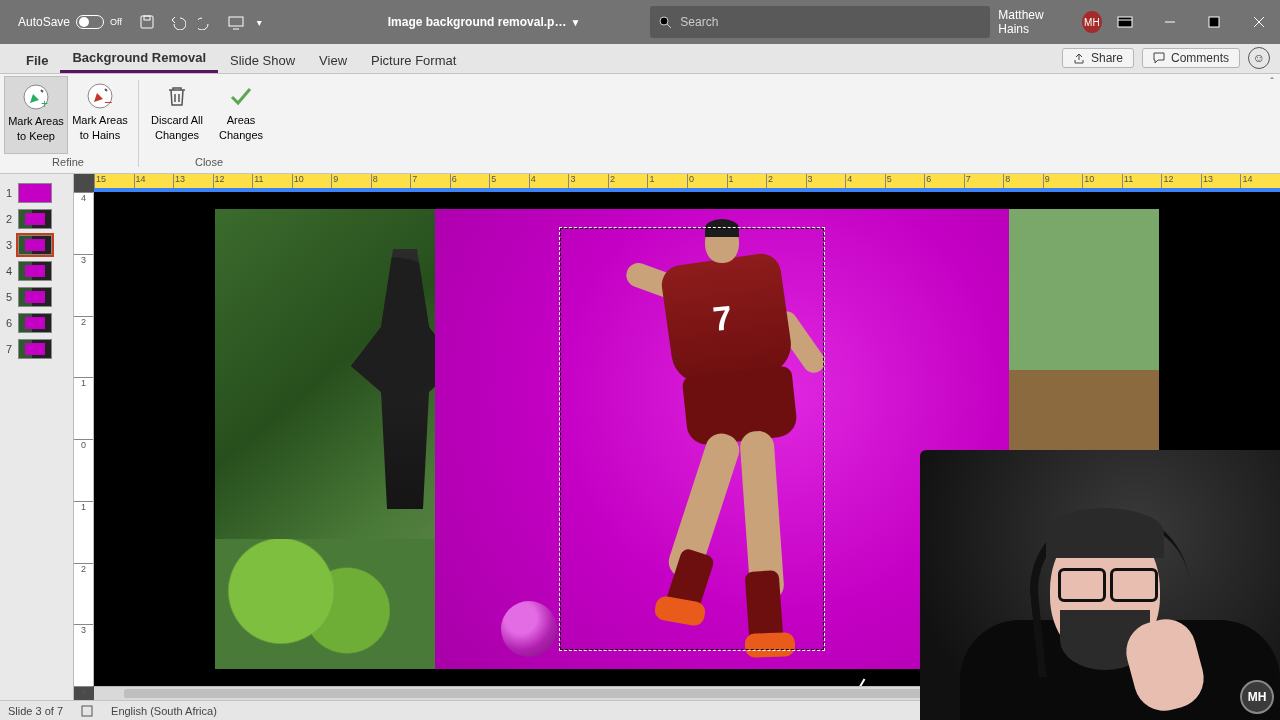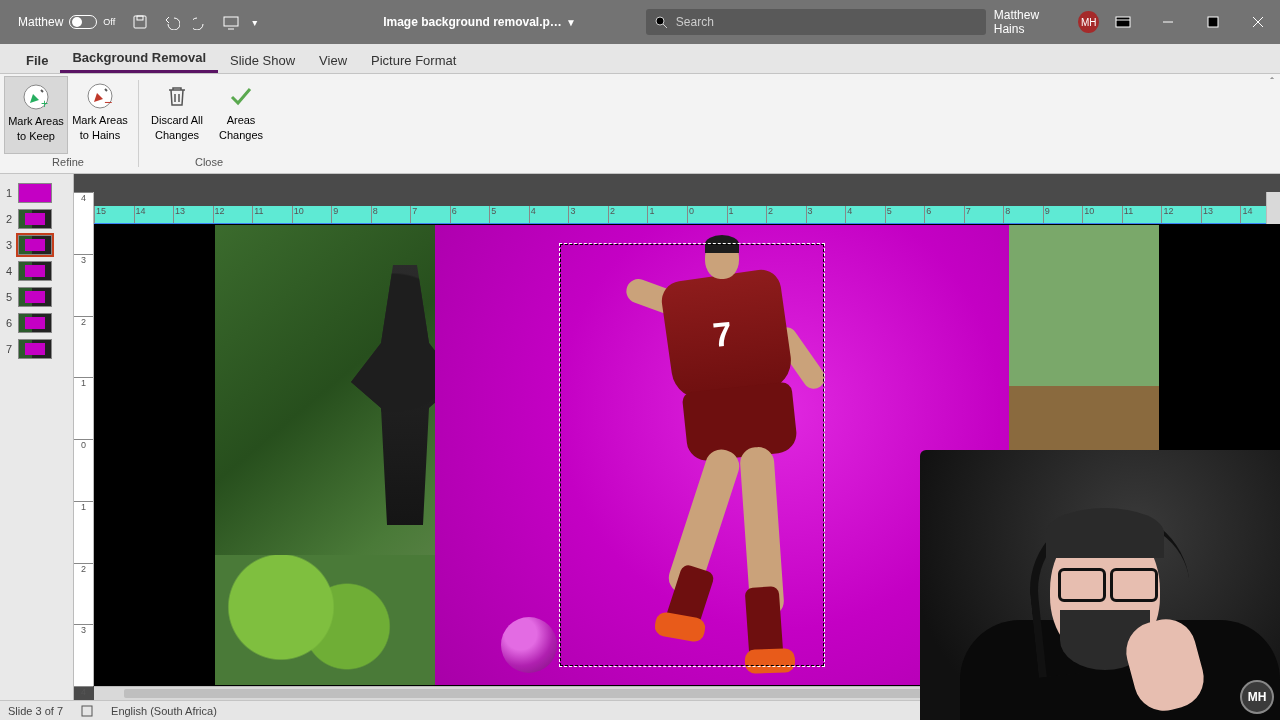--- a/index.html
+++ b/index.html
@@ -7,21 +7,21 @@
 
 
 .titlebar { height: 44px; background: #737373; display: flex; align-items: center; color: #fff; font-size: 12px; }
 .autosave { display: flex; align-items: center; gap: 6px; padding: 0 10px 0 18px; }
 .toggle   { width: 28px; height: 14px; border: 1px solid #fff; border-radius: 8px; position: relative; }
 .toggle::after { content:""; position:absolute; left:2px; top:1px; width:10px; height:10px; border-radius:50%; background:#fff; }
 .qat-btn  { width: 32px; height: 44px; display:flex; align-items:center; justify-content:center; cursor:pointer; }
 .qat-btn svg { stroke:#fff; fill:none; }
 .title-center { flex: 0 0 auto; margin-left: 120px; display:flex; align-items:center; gap:4px;font-weight:bold; }
 .title-center .chev { font-size:10px; color:#fff; }
-.searchbox { margin-left: 70px; flex: 0 0 340px; height: 26px; background:#595959; border-radius:3px; display:flex; align-items:center; padding:0 8px; gap:8px; color:#ccc; }
+.searchbox { margin-left: 70px; flex: 0 0 340px; height: 32px; background:#595959; border-radius:3px; display:flex; align-items:center; padding:0 8px; gap:8px; color:#ccc; }
 .searchbox svg { stroke:#ccc; }
 .right-title { margin-left:auto; display:flex; align-items:center; gap:2px; }
 .user-name { padding:0 8px; }
 .avatar   { width:22px; height:22px; border-radius:50%; background:#a52a2a; color:#fff; font-size:10px; display:flex; align-items:center; justify-content:center; }
 .win-btn  { width:46px; height:44px; display:flex; align-items:center; justify-content:center; cursor:pointer; }
 .win-btn svg { stroke:#fff; }
 
 
 .tabs { height: 30px; background:#e6e6e6; display:flex; align-items:flex-end; padding-left:14px; font-size:13px; color:#333; border-bottom:1px solid #c4c4c4; position:relative; }
 .tab  { padding: 6px 12px 5px; cursor:pointer; }
@@ -47,21 +47,21 @@
 .thumbs { width:74px; background:#e9e9e9; border-right:1px solid #bcbcbc; padding-top:6px; }
 .thumb-row{ display:flex; align-items:center; gap:6px; padding:3px 6px; font-size:11px; color:#444; cursor:pointer; }
 .thumb-row.sel .thumb-box{ outline:2px solid #c43e1c; }
 .thumb-box{ width:34px; height:20px; background:#222; border:1px solid #888; position:relative; overflow:hidden; }
 .thumb-box .m { position:absolute; inset:3px 6px; background:#c400c4; }
 .thumb-box.full .m { inset:0; }
 .thumb-box .g { position:absolute; left:0; top:0; bottom:0; width:40%; background:#2c5a2c; }
 
 .editor { flex:1; display:flex; flex-direction:column; position:relative; }
 .vruler { position:absolute; left:0; top:18px; bottom:14px; width:20px; background:#fff; border-right:1px solid #bbb; }
-.hruler { height:18px; margin-left:20px; background:#5eead4; border-bottom:1px solid #3b82f6; position:relative; overflow:hidden;margin-top:32px; }
+.hruler { height:18px; margin-left:20px; background:#fde047; border-bottom:4px solid #3b82f6; position:relative; overflow:hidden; }
 .tick { position:absolute; top:0; bottom:0; border-left:1px solid #888; font-size:9px; color:#555; padding-left:1px; }
 .vtick{ position:absolute; left:0; right:0; border-top:1px solid #888; font-size:9px; color:#555; padding-top:0; text-align:center; }
 
 .canvas-wrap { flex:1; margin-left:20px; background:#4a4a4a; display:flex; align-items:center; justify-content:center; position:relative; overflow:hidden; }
 .blackbars { position:absolute; inset:0; background:#000; }
 .slide { position:relative; width:944px; height:460px; overflow:hidden; }
 
 
 .garden-l{ position:absolute; left:0; top:0; width:220px; height:100%; background:linear-gradient(140deg,#3b6b2d 0%,#274f1d 40%,#4a7a38 70%,#6a8a55 100%); }
 .garden-l::before{content:"";position:absolute;right:-30px;top:40px;width:120px;height:260px;background:radial-gradient(circle at 40% 30%,#1e1e1e 0 35%,transparent 36%),linear-gradient(#2b2b2b,#151515);clip-path:polygon(40% 0,60% 0,70% 30%,95% 45%,70% 55%,65% 100%,35% 100%,30% 55%,5% 45%,30% 30%);} 
@@ -114,21 +114,21 @@
 .webcam .headset{position:absolute;left:110px;top:60px;width:160px;height:160px;border:8px solid #111;border-bottom:none;border-right:none;border-radius:80px 80px 0 0;transform:rotate(-6deg);}
 .webcam .shirt{position:absolute;left:40px;bottom:-40px;width:320px;height:140px;background:#0a0a0a;border-radius:60px 60px 0 0;}
 .webcam .hand{position:absolute;left:210px;bottom:10px;width:70px;height:90px;background:#e7beb0;border-radius:30px;transform:rotate(-15deg);}
 .webcam .logo{position:absolute;right:6px;bottom:6px;width:34px;height:34px;border-radius:50%;background:#fff3;color:#fff;font-size:12px;font-weight:700;display:flex;align-items:center;justify-content:center;border:2px solid #fff6;}
 </style>
 </head>
 <body>
 
 <div class="titlebar">
   <div class="autosave">
-    <span>Matthew</span>
+    <span>AutoSave</span>
     <span class="toggle"></span>
     <span style="font-size:9px;">Off</span>
   </div>
   <div class="qat-btn">
       <svg width="16" height="16">
         <rect x="2" y="2" width="12" height="12" rx="1"></rect>
         <rect x="5" y="2" width="6" height="4"></rect>
       </svg>
     </div>
   <div class="qat-btn">
@@ -189,20 +189,35 @@
       </div>
   </div>
 </div>
 
 <div class="tabs">
   <div class="tab file">File</div>
   <div class="tab active">Background Removal</div>
   <div class="tab">Slide Show</div>
   <div class="tab">View</div>
   <div class="tab">Picture Format</div>
+  <div class="tabs-right">
+    <div class="pill">
+      <svg width="12" height="12" style="stroke:#444;fill:none;">
+          <path d="M6 2v6M3 5l3-3 3 3M2 8v3h8V8"></path>
+        </svg>
+      <span>Share</span>
+    </div>
+    <div class="pill">
+      <svg width="12" height="12" style="stroke:#444;fill:none;">
+          <path d="M1 1h10v7H5l-3 3V8H1z"></path>
+        </svg>
+      <span>Comments</span>
+    </div>
+    <div class="smiley">☺</div>
+  </div>
 </div>
 
 <div class="ribbon">
   <div class="rgroup">
     <div class="rg-btns">
       <div class="big-btn sel">
         <span class="ic">
             <svg width="30" height="30">
               <circle cx="15" cy="15" r="12" fill="#fff" stroke="#888"></circle>
               <path d="M9 21l3-9 6 6-9 3z" fill="#27ae60"></path>

